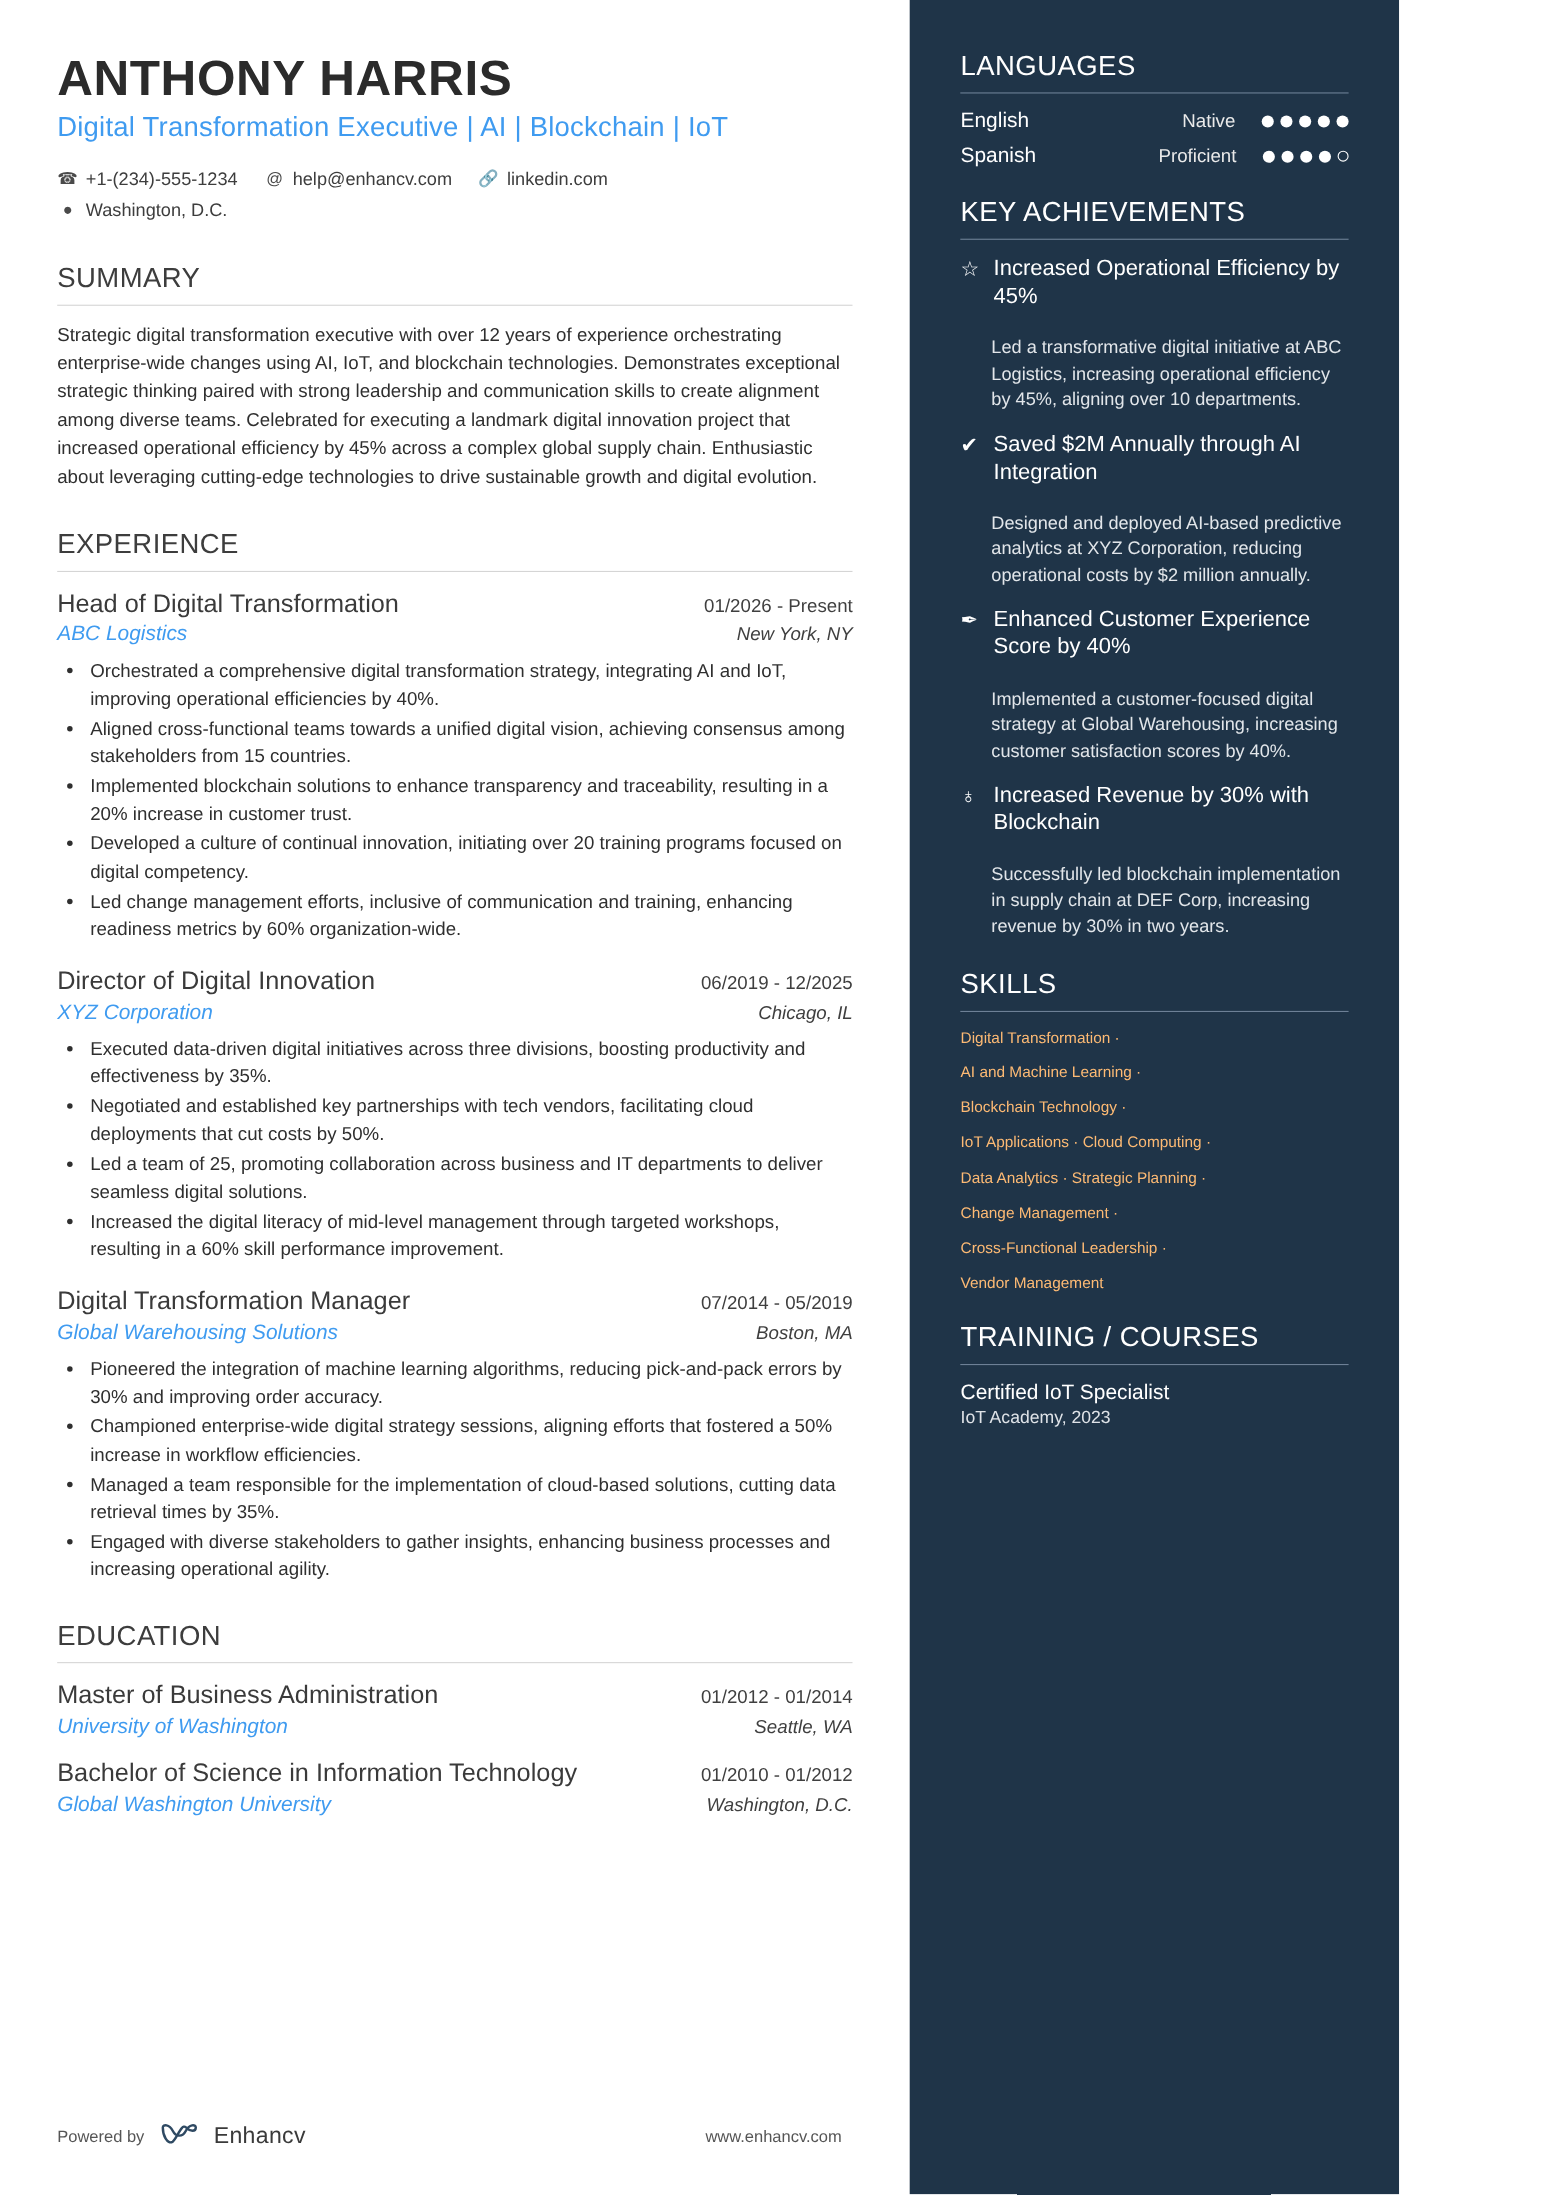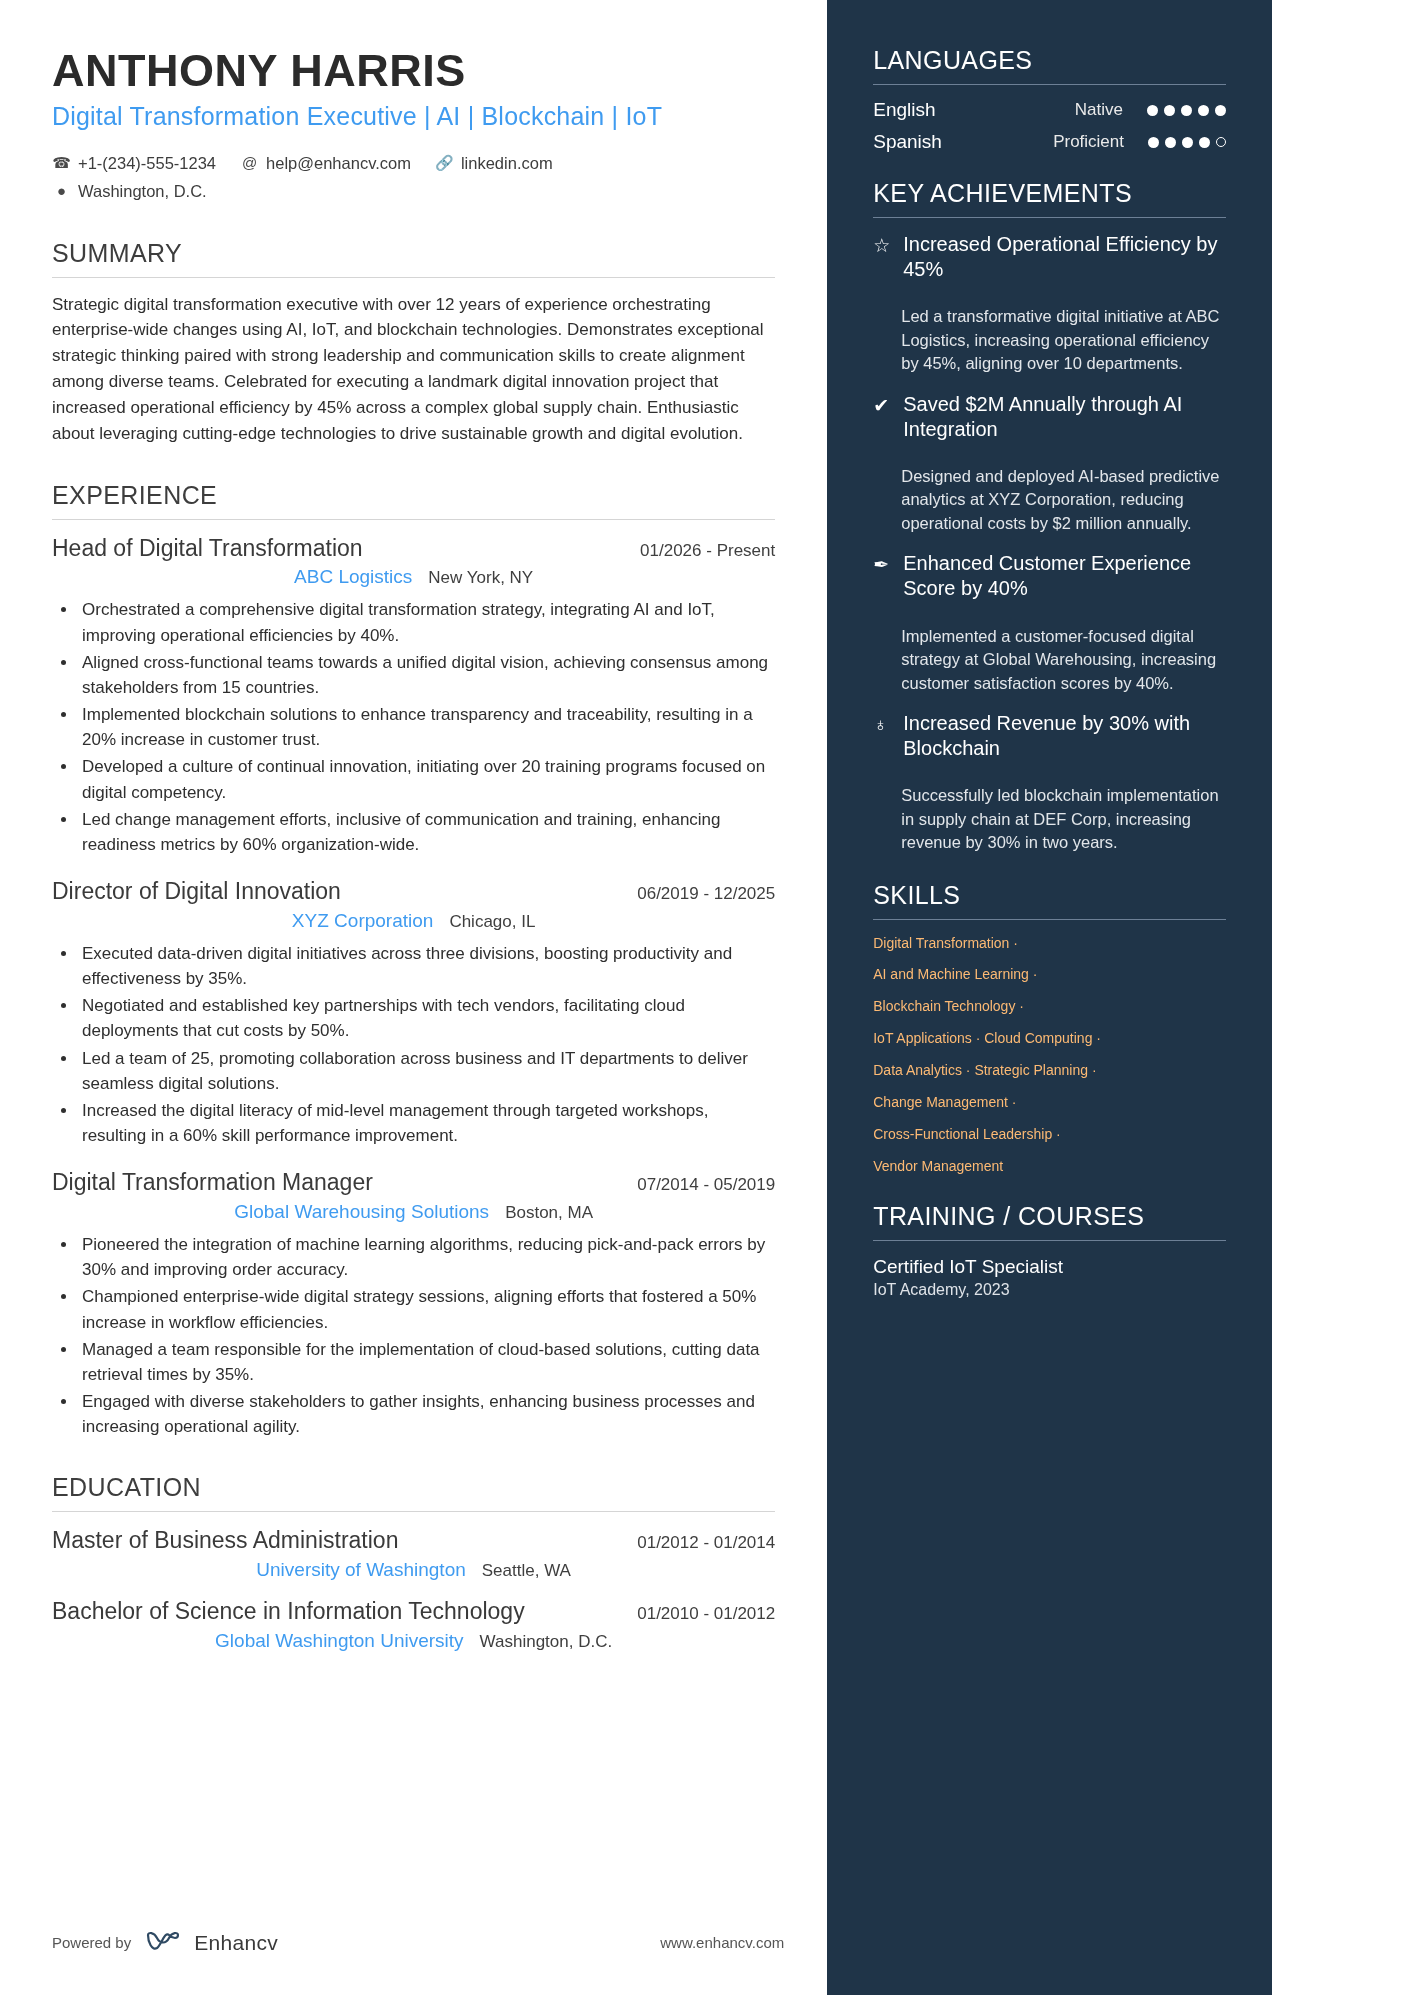--- a/index.html
+++ b/index.html
@@ -99,23 +99,24 @@
     max-width: 620px;
   }
   .job-dates {
     font-size: 17px;
     color: #3f3f3f;
     white-space: nowrap;
     padding-left: 16px;
   }
   .job-sub {
     display: flex;
-    justify-content: center;
+    justify-content: space-between;
     align-items: baseline;
     margin-top: 3px;
+    font-style: italic;
   }
   .job-company {
     font-size: 19px;
     color: #3f9bf0;
   }
   .job-location {
     font-size: 17px;
     color: #3f3f3f;
     white-space: nowrap;
     padding-left: 16px;
@@ -131,21 +132,21 @@
     margin-bottom: 2px;
     padding-left: 4px;
   }
   .edu {
     margin-bottom: 16px;
   }
   
   .footer {
     position: absolute;
     left: 52px;
-    right: 43px;
+    right: 62px;
     bottom: 40px;
     display: flex;
     justify-content: space-between;
     align-items: center;
     font-size: 15px;
     color: #555;
   }
   .brand {
     display: flex;
     align-items: center;

